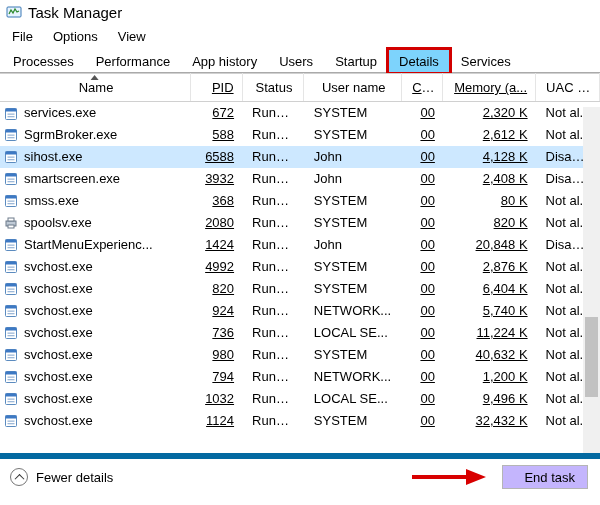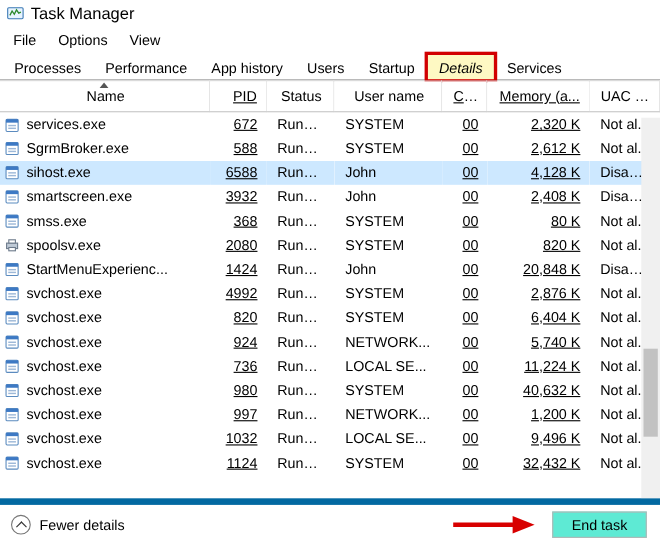--- a/index.html
+++ b/index.html
@@ -7,21 +7,21 @@
   body { width: 600px; height: 505px; background: #fff; color: #000; font-size: 12px; overflow: hidden; }
 
   .titlebar { display: flex; align-items: center; height: 24px; padding: 2px 6px; font-size: 15px; }
   .titlebar .app-icon { width: 16px; height: 16px; margin-right: 6px; display: inline-flex; align-items: center; justify-content: center; }
 
   .menubar { display: flex; align-items: flex-end; height: 22px; padding: 0 2px; font-size: 13px; }
   .menubar .menu-item { padding: 2px 10px; cursor: default; }
 
   .tabs { display: flex; align-items: flex-end; border-bottom: 1px solid #aaa; padding-left: 2px; font-size: 13px; margin-top: 2px; }
   .tab { padding: 4px 10px; border: 1px solid transparent; border-bottom: none; position: relative; top: 1px; cursor: default; }
-  .tab.active { border-color: #aaa; background: #fef9c3; font-style: italic; }
+  .tab.active { border-color: #aaa; background: #7dd3fc; }
   .tab.highlighted { outline: 3px solid #d20000; outline-offset: -1px; }
 
   .table-wrap { position: relative; height: 380px; overflow: hidden; }
   table.details { width: 100%; border-collapse: collapse; table-layout: fixed; }
   thead th {
     text-align: center; font-weight: 400; font-size: 13px;
     border-top: 1px solid #d0d0d0; border-bottom: 1px solid #d0d0d0;
     border-right: 1px solid #e5e5e5;
     padding: 6px 8px 6px 10px; background: #fff;
     white-space: nowrap; overflow: hidden; text-overflow: ellipsis;
@@ -46,21 +46,21 @@
   .vscrollbar { position: absolute; right: 0; top: 34px; bottom: 0; width: 17px; background: #f0f0f0; }
   .vscrollbar .thumb { position: absolute; left: 2px; right: 2px; top: 210px; height: 80px; background: #c2c2c2; }
 
   .footer { display: flex; align-items: center; justify-content: space-between; height: 42px; padding: 6px 12px 6px 10px; border-top: 6px solid #0369a1; }
   .fewer { display: flex; align-items: center; gap: 8px; font-size: 13px; cursor: default; }
   .chevcircle { width: 18px; height: 18px; border: 1px solid #777; border-radius: 50%; display: inline-flex; align-items: center; justify-content: center; }
   .chevcircle::before { content: ""; width: 6px; height: 6px; border-left: 1px solid #333; border-top: 1px solid #333; transform: rotate(45deg) translate(1px, 1px); }
 
   .footer-right { display: flex; align-items: center; gap: 14px; }
   .arrow-anno svg { display: block; }
-  .endtask-btn { min-width: 86px; height: 24px; background: #5eead4; border: 1px solid #b5b5b5; font-size: 13px; padding: 0 12px; cursor: pointer; }
+  .endtask-btn { min-width: 86px; height: 24px; background: #c4b5fd; border: 1px solid #b5b5b5; font-size: 13px; padding: 0 12px; cursor: pointer; text-align: right; }
 
   
   col.c-name { width: 185px; }
   col.c-pid  { width: 50px; }
   col.c-stat { width: 60px; }
   col.c-user { width: 95px; }
   col.c-cpu  { width: 40px; }
   col.c-mem  { width: 90px; }
   col.c-uac  { width: 62px; }
 </style>
@@ -309,21 +309,21 @@
         </tr>
         <tr>
           <td class="namecell"><span class="proc-icon">
               <svg width="14" height="14" viewBox="0 0 14 14">
                 <rect x="1.5" y="1.5" width="11" height="11" rx="1" fill="#fff" stroke="#5b8bbf"></rect>
                 <rect x="1.5" y="1.5" width="11" height="3" fill="#3d79c4"></rect>
                 <rect x="3.5" y="6.5" width="7" height="1.3" fill="#9db8d8"></rect>
                 <rect x="3.5" y="9" width="7" height="1.3" fill="#9db8d8"></rect>
               </svg>
             </span><span>svchost.exe</span></td>
-          <td class="num">997</td>
+          <td class="num">794</td>
           <td>Runni...</td>
           <td>NETWORK...</td>
           <td class="num">00</td>
           <td class="num">1,200 K</td>
           <td>Not al...</td>
         </tr>
         <tr>
           <td class="namecell"><span class="proc-icon">
               <svg width="14" height="14" viewBox="0 0 14 14">
                 <rect x="1.5" y="1.5" width="11" height="11" rx="1" fill="#fff" stroke="#5b8bbf"></rect>

